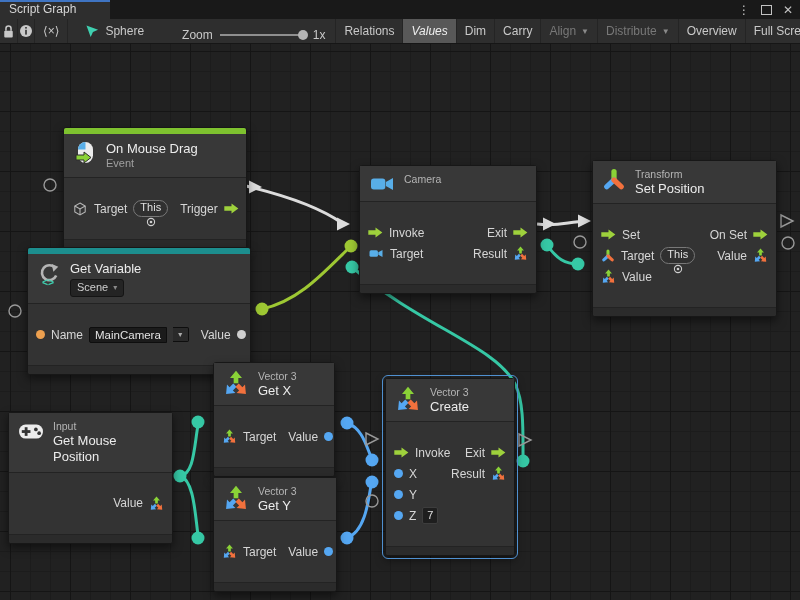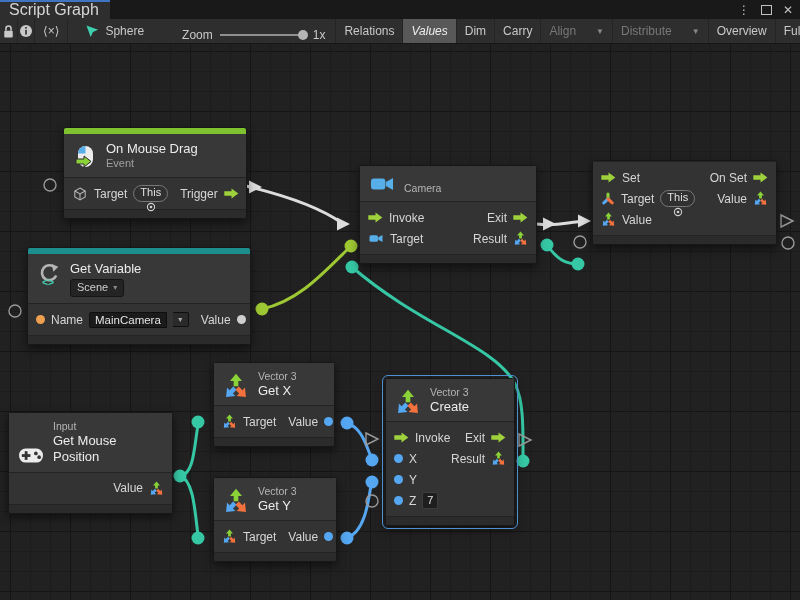--- a/index.html
+++ b/index.html
@@ -1,32 +1,32 @@
 <!DOCTYPE html>
 <html><head>
 <meta charset="utf-8">
 <style>
   html,body{margin:0;padding:0;background:#111;}
   body{width:800px;height:600px;overflow:hidden;position:relative;
        font-family:"Liberation Sans","DejaVu Sans",sans-serif;
        -webkit-font-smoothing:antialiased;}
   
   .tabbar{position:absolute;left:0;top:0;width:800px;height:19px;background:#191919;display:flex;align-items:stretch;}
-  .tab{width:110px;background:#2e2e2e;border-top:2px solid #3f74c2;display:flex;align-items:flex-end;
-       padding-left:9px;font-size:16px;color:#d6d6d6;box-sizing:border-box;}
+  .tab{width:110px;background:#2e2e2e;border-top:2px solid #3f74c2;display:flex;align-items:flex-start;
+       padding-left:9px;font-size:12px;color:#d6d6d6;box-sizing:border-box;}
   .winbtns{position:absolute;right:4px;top:0;height:19px;display:flex;align-items:center;gap:6px;color:#c2c2c2;}
   .winbtn{width:16px;height:16px;display:flex;align-items:center;justify-content:center;font-size:12px;cursor:default;}
   .maxbox{width:9px;height:8px;border:1.5px solid #c2c2c2;}
   
   .toolbar{position:absolute;left:0;top:19px;width:800px;height:25px;background:#2e2e2e;
            border-bottom:1px solid #161616;display:flex;align-items:stretch;font-size:12px;color:#c9c9c9;box-sizing:border-box;}
   .tbtn{display:flex;align-items:center;justify-content:center;padding:0 8px;border-right:1px solid #242424;cursor:default;white-space:nowrap;}
   .tbtn.icon{width:26px;padding:0;}
   .tbtn.active{background:#585858;color:#eee;font-style:italic;}
-  .tbtn.disabled{color:#787878;gap:15px;}
+  .tbtn.disabled{color:#787878;}
   .caret{font-size:8px;margin-left:5px;color:#8a8a8a;}
   .crumb{display:flex;align-items:center;gap:6px;padding:0 10px 0 18px;border-right:none;justify-content:center;}
   .zoomwrap{display:flex;align-items:center;gap:7px;padding:16px 10px;}
   .ztrack{width:86px;height:2px;background:#8f8f8f;position:relative;}
   .zhandle{position:absolute;right:-2px;top:-4px;width:10px;height:10px;border-radius:50%;background:#b5b5b5;}
   .spacer{flex:1;}
   
   .canvas{position:absolute;left:0;top:44px;width:800px;height:556px;background-color:#212121;
     background-image:
       linear-gradient(#151515 1px,transparent 1px),
@@ -34,26 +34,26 @@
       linear-gradient(#1c1c1c 1px,transparent 1px),
       linear-gradient(90deg,#1c1c1c 1px,transparent 1px);
     background-size:60px 60px,60px 60px,20px 20px,20px 20px;
     background-position:10px 7px,10px 7px,10px 7px,10px 7px;}
   .wires{position:absolute;left:0;top:0;width:800px;height:556px;pointer-events:none;}
   
   .node{position:absolute;background:#343434;border:1px solid #171717;border-radius:3px;
         box-shadow:0 4px 10px rgba(0,0,0,.5);box-sizing:border-box;}
   .node.selected{outline:1px solid #4f90d0;outline-offset:2px;}
   .colorbar{height:6px;border-radius:2px 2px 0 0;}
-  .nhead{display:flex;align-items:flex-end;gap:9px;padding:7px 10px 6px 9px;background:#383838;}
+  .nhead{display:flex;align-items:flex-start;gap:9px;padding:7px 10px 6px 9px;background:#383838;}
   .nhead .txt{display:flex;flex-direction:column;line-height:1.25;}
   .cat{font-size:10.5px;color:#b5b5b5;}
   .ttl{font-size:13px;color:#ececec;}
   .sub{font-size:11px;color:#a0a0a0;}
-  .nbody{background:#333;border-top:1px solid #232323;padding:5px 8px;display:flex;flex-direction:column;}
+  .nbody{background:#333;border-top:1px solid #232323;padding:20px 8px;display:flex;flex-direction:column;}
   .nfoot{height:8px;background:#2b2b2b;border-top:1px solid #232323;border-radius:0 0 2px 2px;}
   .row{display:flex;align-items:center;gap:6px;height:21px;font-size:12px;color:#d6d6d6;white-space:nowrap;}
   .row .grow{flex:1;}
   .pdot{width:9px;height:9px;border-radius:50%;flex:0 0 auto;}
   .c-blue{background:#55a7f2;} .c-orange{background:#eda04f;} .c-white{background:#cfcfcf;}
   .pill{display:inline-flex;align-items:center;gap:4px;border:1px solid #787878;border-radius:9px;
         padding:0 6px;height:15px;font-size:11px;color:#e0e0e0;background:#303030;flex-direction:column;}
   .dropbtn{display:inline-flex;align-items:center;gap:5px;background:#242424;border:1px solid #141414;
            border-radius:3px;padding:1px 6px;font-size:11px;color:#cfcfcf;margin-top:2px;width:max-content;text-align:center;}
   .field{background:#1b1b1b;border:1px solid #0e0e0e;border-radius:2px 0 0 2px;padding:1px 5px;font-size:11.5px;color:#e2e2e2;}
@@ -324,20 +324,29 @@
         <span>Result</span>
         <svg class="ic" width="15" height="15" viewBox="0 0 20 20">
             <use href="#sym-vec3"></use>
           </svg>
       </div>
     </div>
     <div class="nfoot"></div>
   </div>
 
   <div class="node" style="left:592px;top:116px;width:185px">
+    <div class="nhead">
+      <svg class="ic" width="24" height="24" viewBox="0 0 20 20">
+          <use href="#sym-transform"></use>
+        </svg>
+      <div class="txt">
+        <span class="cat">Transform</span>
+        <span class="ttl">Set Position</span>
+      </div>
+    </div>
     <div class="nbody">
       <div class="row">
         <svg class="ic" width="15" height="11" viewBox="0 0 16 12">
             <use href="#sym-flow"></use>
           </svg>
         <span>Set</span>
         <span class="grow"></span>
         <span>On Set</span>
         <svg class="ic" width="15" height="11" viewBox="0 0 16 12">
             <use href="#sym-flow"></use>

